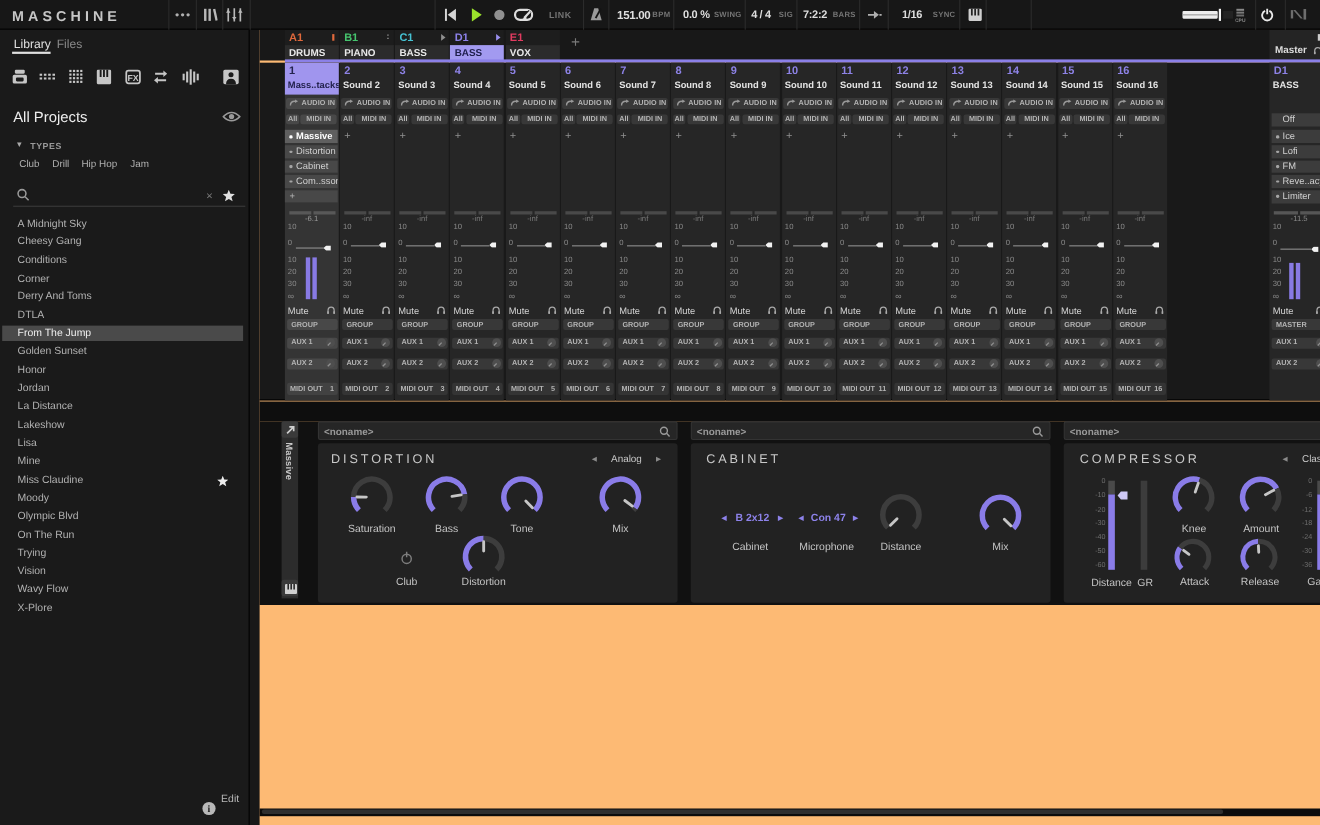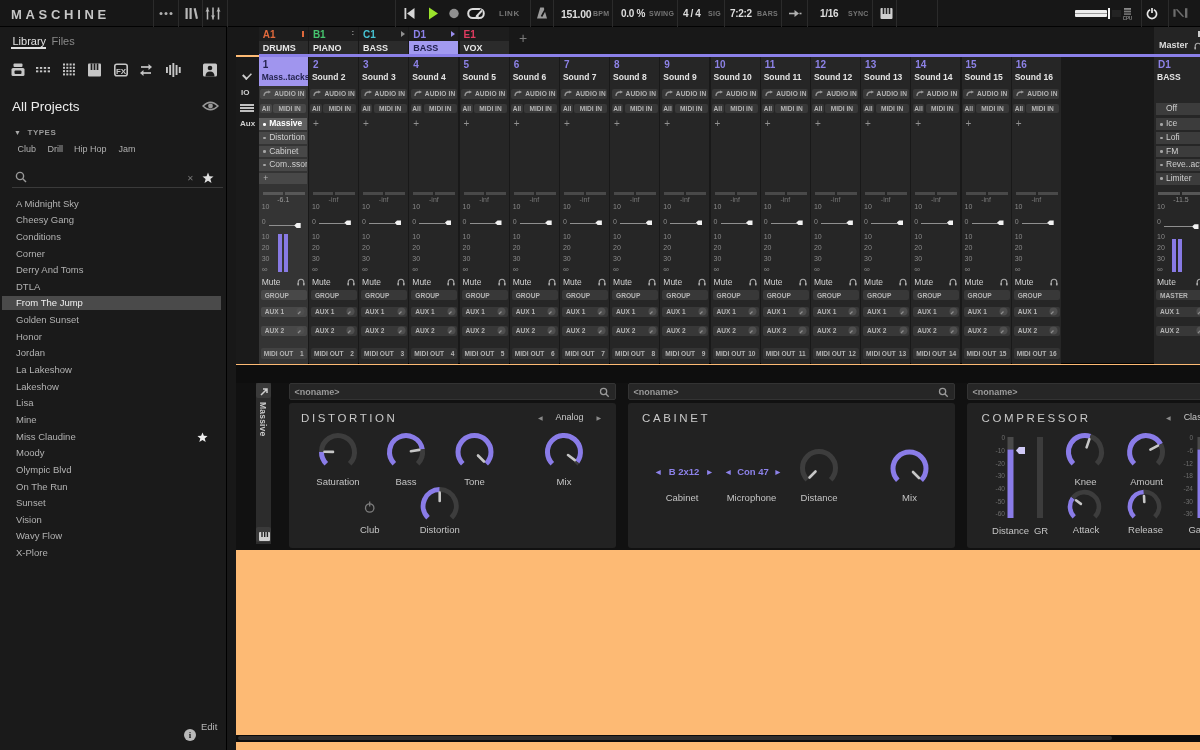--- a/index.html
+++ b/index.html
@@ -284,31 +284,31 @@
   <div class="li" style="top:169.6px">A Midnight Sky</div>
     <div class="li" style="top:186.2px">Cheesy Gang</div>
     <div class="li" style="top:202.9px">Conditions</div>
     <div class="li" style="top:219.5px">Corner</div>
     <div class="li" style="top:236.2px">Derry And Toms</div>
     <div class="li" style="top:252.8px">DTLA</div>
     <div class="li lisel" style="top:269.4px">From The Jump</div>
     <div class="li" style="top:286.1px">Golden Sunset</div>
     <div class="li" style="top:302.7px">Honor</div>
     <div class="li" style="top:319.4px">Jordan</div>
-    <div class="li" style="top:336.0px">La Lakeshow</div>
+    <div class="li" style="top:336.0px">La Distance</div>
     <div class="li" style="top:352.6px">Lakeshow</div>
     <div class="li" style="top:369.3px">Lisa</div>
     <div class="li" style="top:385.9px">Mine</div>
     <div class="li" style="top:402.6px">Miss Claudine<svg width="11" height="11" viewBox="0 0 12 12" style="position:absolute;right:13px;top:2px">
         <path d="M6 0.5 L7.5 4.2 L11.5 4.4 L8.4 7 L9.5 11 L6 8.8 L2.5 11 L3.6 7 L0.5 4.4 L4.5 4.2 Z" fill="#ededed"></path>
       </svg></div>
     <div class="li" style="top:419.2px">Moody</div>
     <div class="li" style="top:435.8px">Olympic Blvd</div>
     <div class="li" style="top:452.5px">On The Run</div>
-    <div class="li" style="top:469.1px">Sunset</div>
+    <div class="li" style="top:469.1px">Trying</div>
     <div class="li" style="top:485.8px">Vision</div>
     <div class="li" style="top:502.4px">Wavy Flow</div>
     <div class="li" style="top:519.0px">X-Plore</div>
   <div style="position:absolute;left:184px;top:702px;width:12px;height:12px;border-radius:50%;background:#b8b8b8;color:#1b1b1b;font-size:9px;font-weight:bold;text-align:center;line-height:12px;font-family:'Liberation Serif',serif">i</div>
   <div style="position:absolute;left:201px;top:694px;font-size:9.5px;color:#b8b8b8">Edit</div>
 </div>
 
 <div id="main">
   <div id="tabrow">
     <div class="gtab" style="left:22.7px">
@@ -341,28 +341,20 @@
       <svg width="8" height="8" viewBox="0 0 10 10" style="position:absolute;right:6px;top:15px">
           <path d="M1.5 9 L1.5 5.5 Q1.5 1.5 5 1.5 Q8.5 1.5 8.5 5.5 L8.5 9" stroke="#aaa" stroke-width="1.4" fill="none"></path>
           <rect x="0.6" y="6.3" width="1.9" height="2.8" fill="#aaa"></rect>
           <rect x="7.5" y="6.3" width="1.9" height="2.8" fill="#aaa"></rect>
         </svg>
       <div style="position:absolute;right:8px;top:4px;width:2px;height:6px;background:#cccccc"></div>
     </div>
   </div>
   <div id="pline"></div>
   <div id="mixer">
-    <div id="gutter">
-      <div style="position:absolute;left:7px;top:14px;width:8px;height:8px;border-left:2px solid #ccc;border-bottom:2px solid #ccc;transform:rotate(-45deg) scale(1,0.75)"></div>
-      <div style="position:absolute;left:5px;top:31px;font-size:8px;font-weight:bold">IO</div>
-      <div style="position:absolute;left:4px;top:47.3px;width:14px;height:1.5px;background:#c0c0c0"></div>
-      <div style="position:absolute;left:4px;top:50.1px;width:14px;height:1.5px;background:#c0c0c0"></div>
-      <div style="position:absolute;left:4px;top:52.9px;width:14px;height:1.5px;background:#c0c0c0"></div>
-      <div style="position:absolute;left:4px;top:61.5px;font-size:8px;font-weight:bold">Aux</div>
-    </div>
     <div class="strip sel" style="left:22.7px">
         <div class="shead selh">
           <div class="snum" style="color:#23234e">1</div>
           <div class="sname" style="color:#23234e">Mass..tacks</div>
         </div>
         <div class="btn audioin"><svg width="9" height="8" viewBox="0 0 9 8" style="margin:0 2px 0 3px">
             <path d="M1 6 Q1 2 5 2 L6.2 2" stroke="#999" stroke-width="1.3" fill="none"></path>
             <path d="M5.2 0.4 L8 2 L5.2 3.6 Z" fill="#999"></path>
           </svg>AUDIO IN</div>
         <div class="btn allb">All</div>

